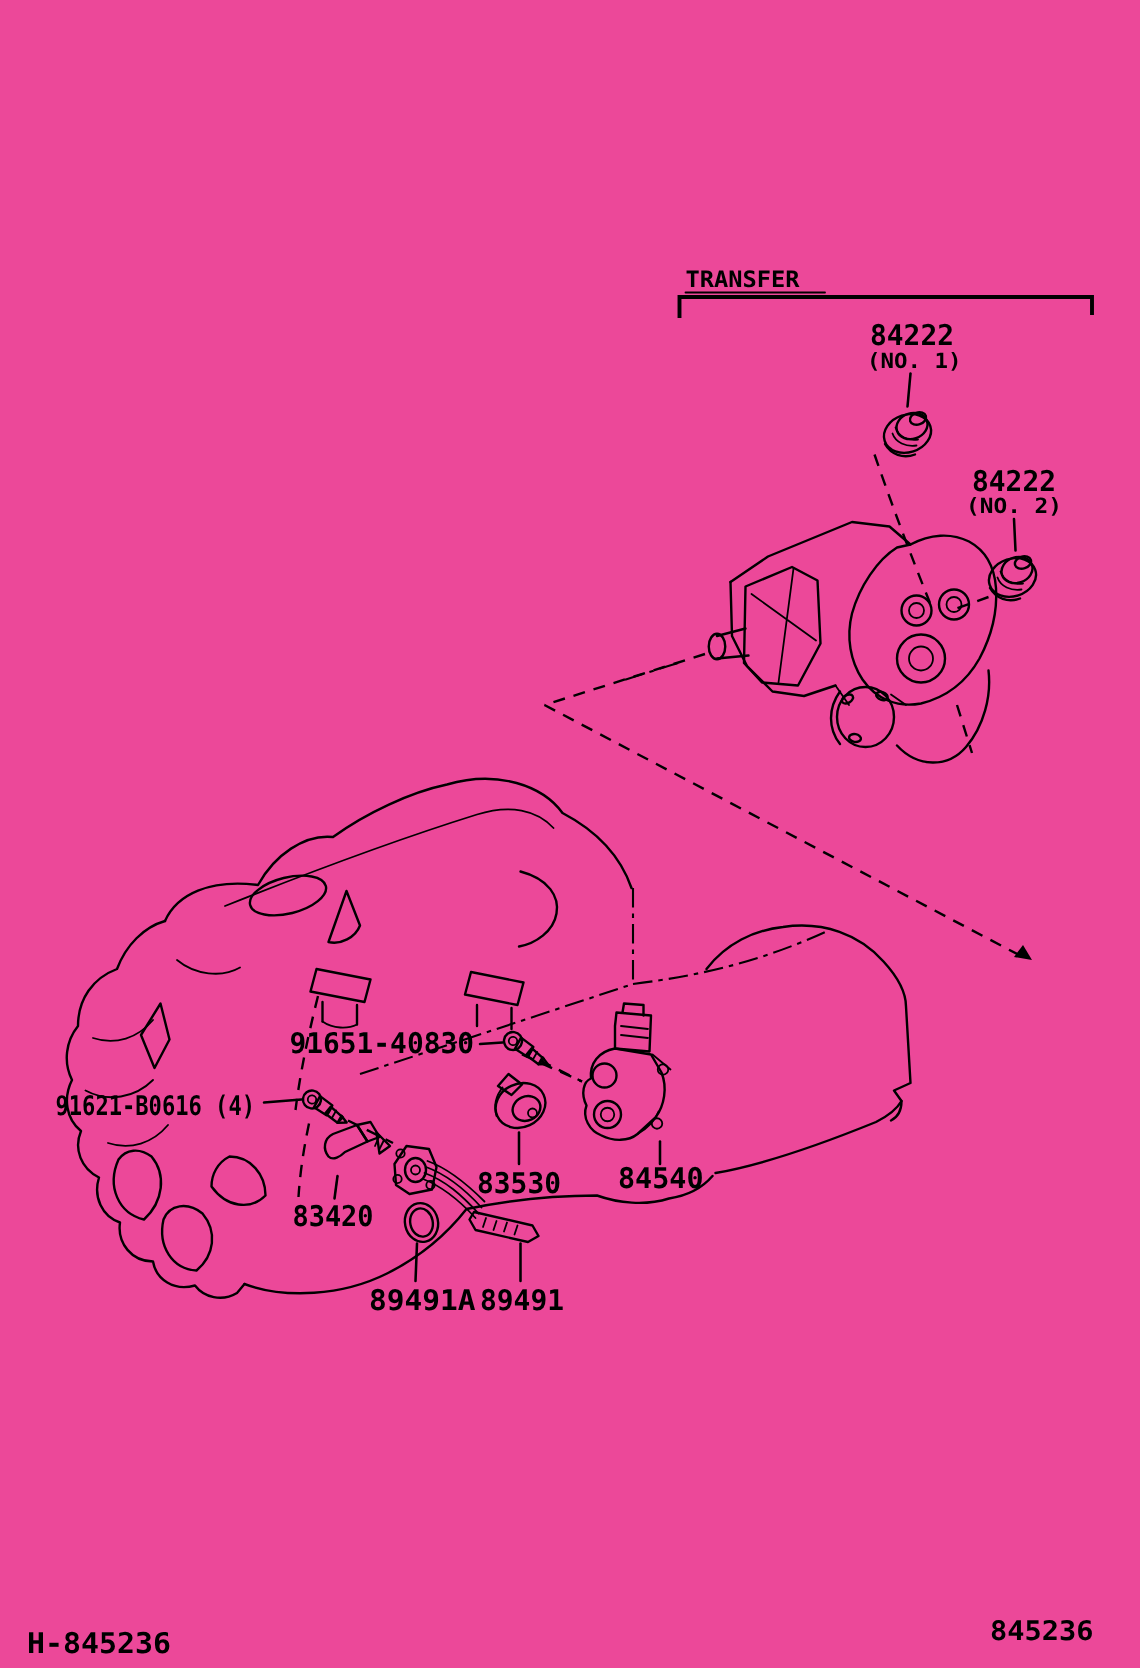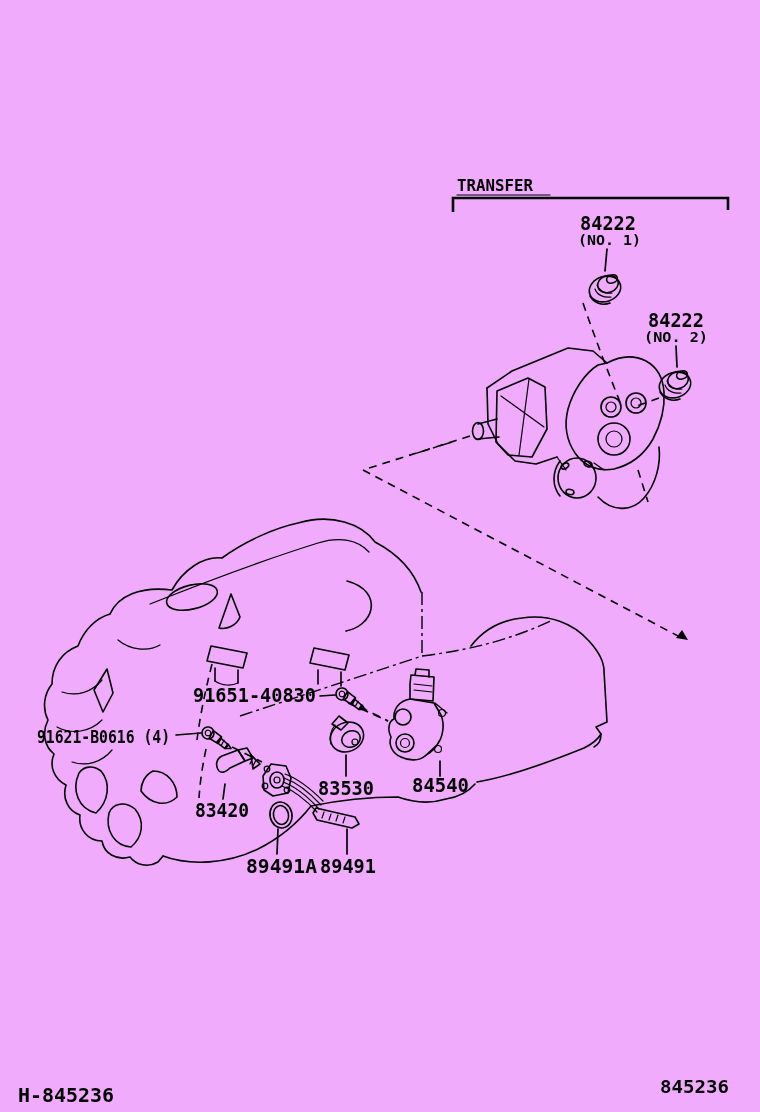--- a/index.html
+++ b/index.html
@@ -8,21 +8,21 @@
     background: #ffffff;
     width: 760px;
     height: 1112px;
     overflow: hidden;
     font-family: "DejaVu Sans Mono", "Liberation Mono", monospace;
   }
   #stage {
     position: relative;
     width: 760px;
     height: 1112px;
-    background: #f0abfc;
+    background: #ec4899;
   }
   svg { display: block; }
   .ln    { fill: none; stroke: #000; stroke-width: 1.6; stroke-linecap: round; stroke-linejoin: round; }
   .lnthin{ fill: none; stroke: #000; stroke-width: 1.2; stroke-linecap: round; stroke-linejoin: round; }
   .dash  { fill: none; stroke: #000; stroke-width: 1.6; stroke-dasharray: 8 6; stroke-linecap: butt; }
   .dashdot { fill: none; stroke: #000; stroke-width: 1.4; stroke-dasharray: 13 4 3 4; stroke-linecap: butt; }
   .leader{ fill: none; stroke: #000; stroke-width: 1.7; stroke-linecap: round; }
   .bracket { fill: none; stroke: #000; stroke-width: 2.6; stroke-linecap: butt; stroke-linejoin: miter; }
   .lbl   { fill: #000; font-family: "DejaVu Sans Mono", "Liberation Mono", monospace; font-weight: bold; }
   .fs19  { font-size: 19px; }

